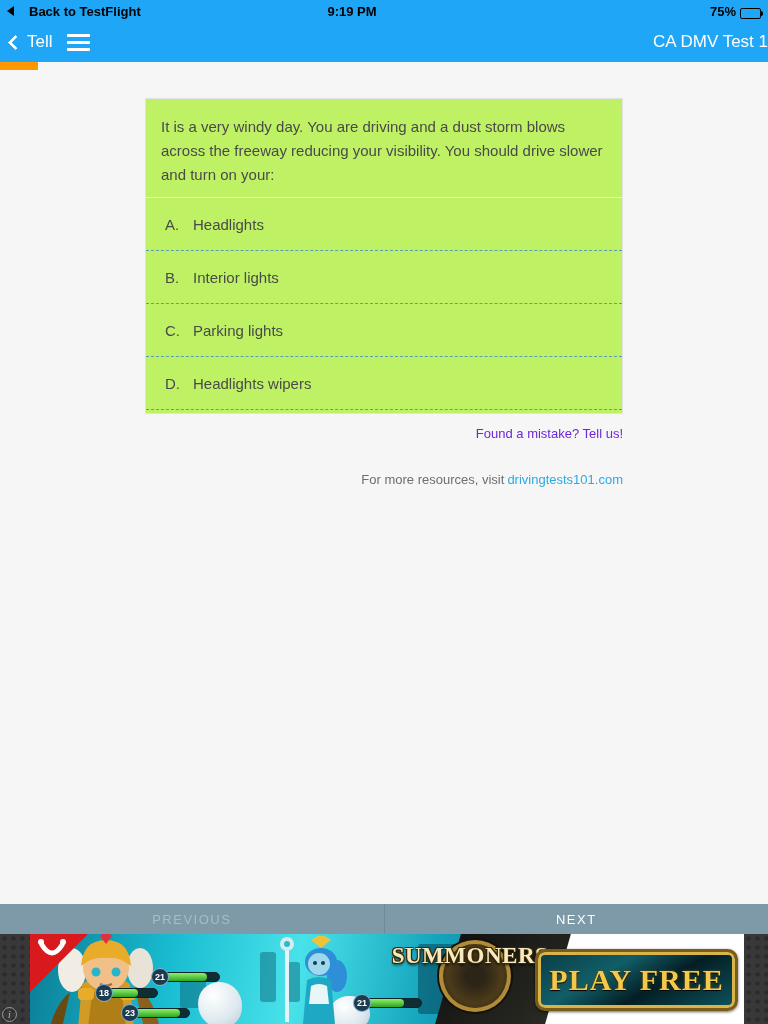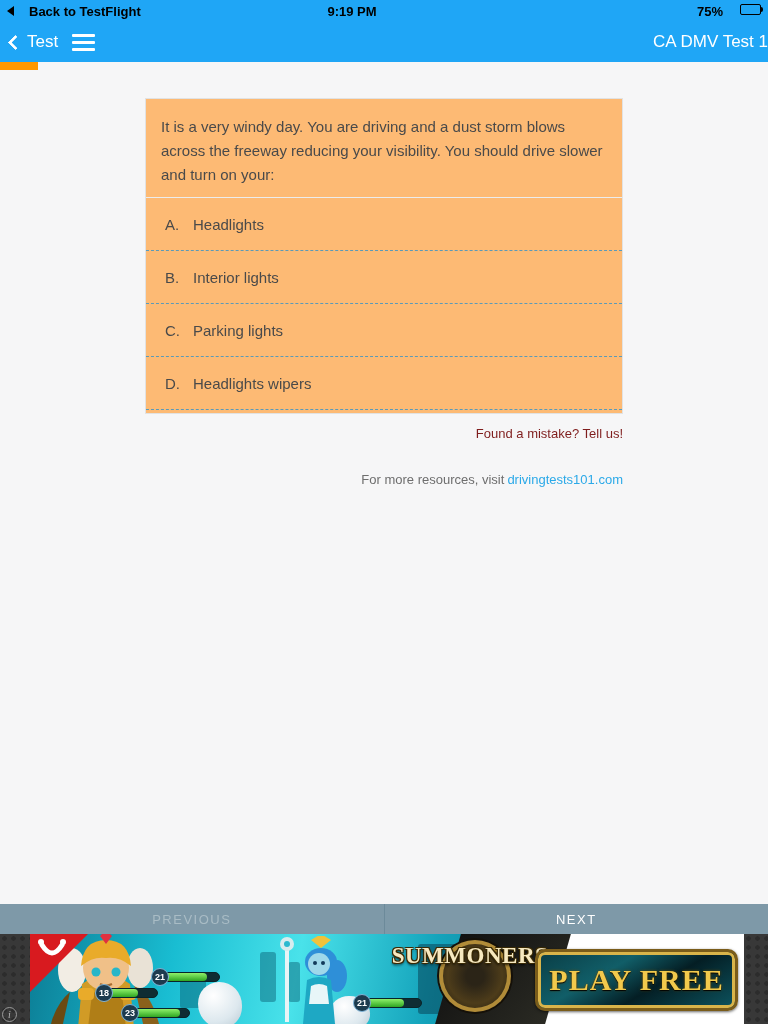--- a/index.html
+++ b/index.html
@@ -14,21 +14,21 @@
   
   .status-bar {
     position:absolute; top:0; left:0; width:768px; height:22px;
     background:#1fa6f6; color:#000;
     display:flex; align-items:center; padding:0 7px;
     font-size:13px; font-weight:bold;
   }
   .sb-center { position:absolute; left:0; width:704px; text-align:center; pointer-events:none; }
   .sb-left { display:flex; align-items:center; gap:15px; z-index:2; }
   .tri-left { width:0; height:0; border-top:5px solid transparent; border-bottom:5px solid transparent; border-right:7px solid #000; }
-  .sb-right { margin-left:auto; display:flex; align-items:flex-start; gap:17px; z-index:2; }
+  .sb-right { margin-left:auto; display:flex; align-items:flex-end; gap:4px; z-index:2; }
   .battery { position:relative; width:21px; height:11px; border:1px solid #000; border-radius:2px; padding:1px; }
   .battery-fill { width:75%; height:100%; background:#000; border-radius:1px; }
   .battery-nub { position:absolute; right:-3px; top:2px; width:2px; height:5px; background:#000; border-radius:0 2px 2px 0; }
 
   
   .nav-bar {
     position:absolute; top:22px; left:0; width:768px; height:40px;
     background:#1fa6f6; color:#fff; display:flex; align-items:center;
   }
   .nav-title { position:absolute; left:0; width:768px; text-align:right; font-size:17px; font-weight:normal; pointer-events:none; }
@@ -38,38 +38,38 @@
   .hamburger { display:flex; flex-direction:column; gap:4px; padding:6px 8px; z-index:2; cursor:pointer; }
   .hamburger span { display:block; width:23px; height:3px; background:#fff; border-radius:1px; }
 
   
   .progress-track { position:absolute; top:62px; left:0; width:768px; height:8px; }
   .progress-fill { height:8px; background:#ff9800; }
 
   
   .card {
     position:absolute; left:145px; top:98px; width:478px;
-    background:#fdba74; border:1px solid #e2e2e2; padding-bottom:3px;
+    background:#bef264; border:1px solid #e2e2e2; padding-bottom:3px;
   }
   .question {
     padding:16px 16px 10px 15px;
     font-size:15px; line-height:24px; color:#4a4a4a;
     border-bottom:1px solid #ececec;
   }
   .option-row {
     display:flex; align-items:center; height:53px;
     font-size:15px; color:#4a4a4a;
     border-bottom:1px dashed #5b9ab8;
     cursor:pointer;
   }
   .option-letter { width:47px; padding-left:19px; flex-shrink:0; }
 
   
   .links { position:absolute; right:145px; top:426px; text-align:right; font-size:13px; }
-  .link-mistake { color:#7f1d1d; display:inline-block; margin-bottom:7px; cursor:pointer; text-decoration:none; }
+  .link-mistake { color:#6d28d9; display:inline-block; margin-bottom:7px; cursor:pointer; text-decoration:none; }
   .resources-line { color:#6e6e6e;margin-top:24px; }
   .link-domain { color:#2ba9e8; cursor:pointer; margin-left:3px; }
 
   
   .bottom-nav { position:absolute; top:904px; left:0; width:768px; height:30px; background:#7e99a8; display:flex; }
   .bn-btn { flex:1; display:flex; align-items:center; justify-content:center; font-size:13px; font-weight:normal; letter-spacing:1.5px; cursor:pointer; }
   .bn-prev { color:#a9bcc5; border-right:1px solid #6c8a9a; }
   .bn-next { color:#ffffff; }
 
   
@@ -139,21 +139,21 @@
     <span class="battery">
       <span class="battery-fill"></span><span class="battery-nub"></span>
     </span>
   </div>
 </div>
 
 <div class="nav-bar">
   <div class="nav-title">CA DMV Test 1</div>
   <div class="back-btn">
     <span class="chevron-left"></span>
-    <span class="back-label">Test</span>
+    <span class="back-label">Tell</span>
   </div>
   <div class="hamburger">
     <span></span>
       <span></span>
       <span></span>
   </div>
 </div>
 
 <div class="progress-track">
   <div class="progress-fill" style="width:38px"></div>

